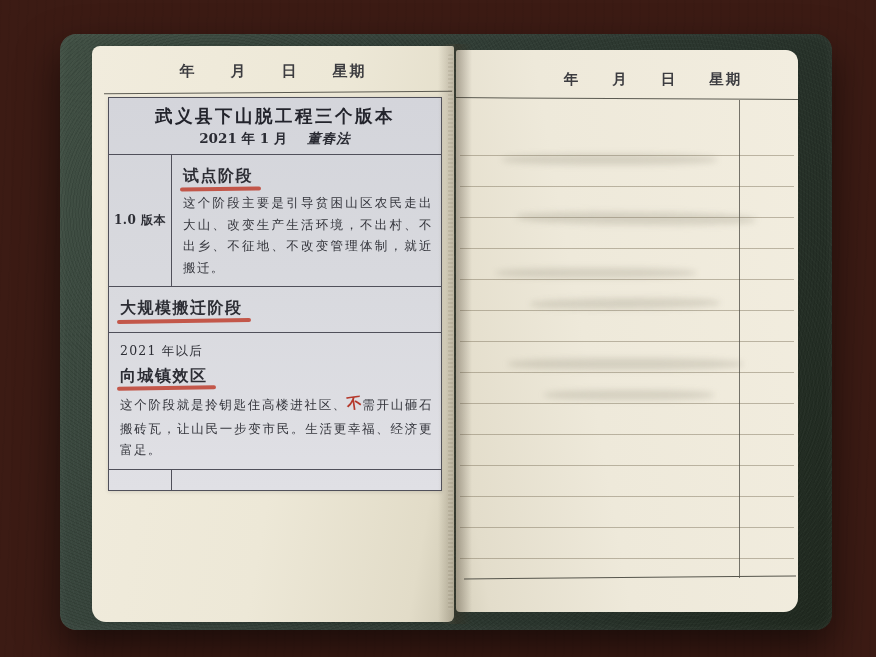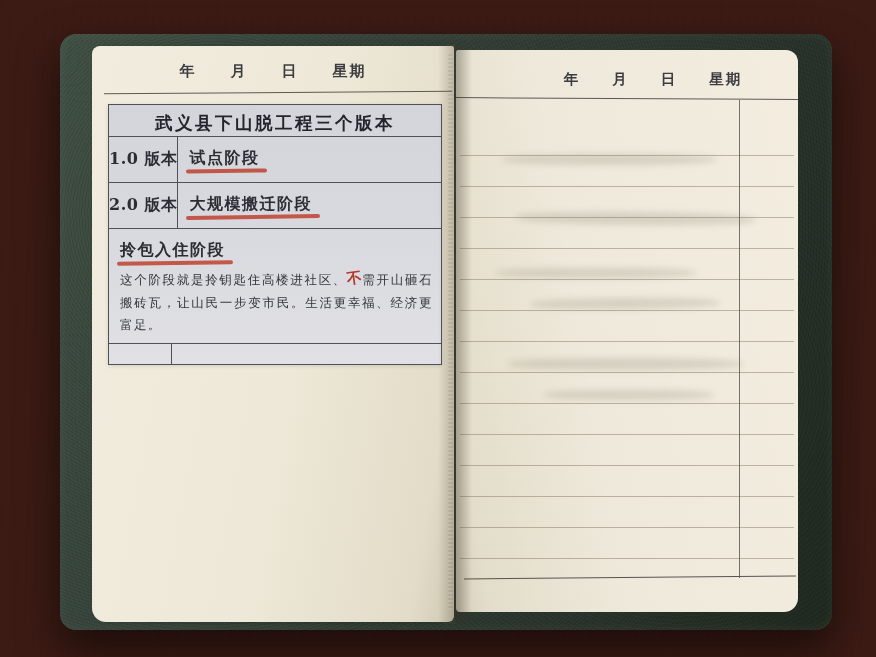--- a/index.html
+++ b/index.html
@@ -59,35 +59,34 @@
   .header-rule{position:absolute;border-top:1.6px solid #5c5b52;}
   .page-left .header-rule{top:46px;left:12px;right:2px;transform:rotate(-.4deg);}
   .page-right .header-rule{top:48px;left:0px;right:0px;transform:rotate(.3deg);}
   
   .sheet{
     position:absolute;left:16px;top:51px;width:332px;
     background:linear-gradient(180deg,#d4d5db 0%,#d8d9de 45%,#e0e0e5 100%);
     border:1.6px solid #50505a;
     color:#2c2d34;
     box-shadow:0 1px 4px rgba(0,0,0,.12);
-    margin-top:7px;
   }
   .sheet-title{
     text-align:center;font-size:17.5px;font-weight:800;letter-spacing:2.5px;
     padding:6px 2px 1px 2px;color:#23242c;
   }
   .sheet-subtitle{
     text-align:center;font-size:13.5px;font-weight:700;padding:1px 0 6px 0;color:#2a2b33;
   }
   .sheet-subtitle .author{margin-left:20px;font-style:italic;letter-spacing:1px;}
   .trow{display:flex;border-top:1.5px solid #50505a;}
   .tcell-version{
     flex:0 0 62px;border-right:1.5px solid #50505a;
     display:flex;align-items:center;justify-content:center;
-    font-weight:800;font-size:16px;letter-spacing:.5px;white-space:nowrap;
+    font-weight:800;font-size:12px;letter-spacing:.5px;white-space:nowrap;
   }
   .tcell-content{flex:1;padding:7px 8px 8px 11px;}
   .period{font-size:12.5px;letter-spacing:1.2px;line-height:1.7;}
   .stage{
     display:inline-block;position:relative;font-weight:800;font-size:16px;
     letter-spacing:1.5px;line-height:1.7;margin-bottom:3px;
   }
   .stage::after{
     content:"";position:absolute;left:-3px;right:-8px;bottom:-1px;height:3.5px;
     background:#bf4434;border-radius:3px;opacity:.88;transform:rotate(-.8deg);
@@ -146,38 +145,42 @@
   <div class="date-header">
     <span>年</span>
     <span>月</span>
     <span>日</span>
     <span>星期</span>
   </div>
   <div class="header-rule"></div>
 
   <div class="sheet">
     <div class="sheet-title">武义县下山脱工程三个版本</div>
+    <div class="sheet-subtitle">
+      <span>2021 年 1 月</span><span class="author">董春法</span>
+    </div>
 
     <div class="trow">
       <div class="tcell-version">1.0 版本</div>
       <div class="tcell-content">
         <div><span class="stage">试点阶段</span></div>
+        <div class="body-text">这个阶段主要是引导贫困山区农民走出大山、改变生产生活环境，不出村、不出乡、不征地、不改变管理体制，就近搬迁。</div>
       </div>
     </div>
 
     <div class="trow">
-      <div class="tcell-version">2.0 版本</div>
       <div class="tcell-content">
         <div><span class="stage">大规模搬迁阶段</span></div>
       </div>
     </div>
 
     <div class="trow">
       <div class="tcell-content">
-        <div><span class="stage">拎包入住阶段</span></div>
+        <div class="period">2021 年以后</div>
+        <div><span class="stage">向城镇效区</span></div>
         <div class="body-text">
           <span>这个阶段就是拎钥匙住高楼进社区、</span><span class="handwritten-red">不</span><span>需开山砸石搬砖瓦，让山民一步变市民。生活更幸福、经济更富足。</span>
         </div>
       </div>
     </div>
 
     <div class="trow trow-empty">
       <div class="tcell-version"></div>
       <div class="tcell-content"></div>
     </div>

